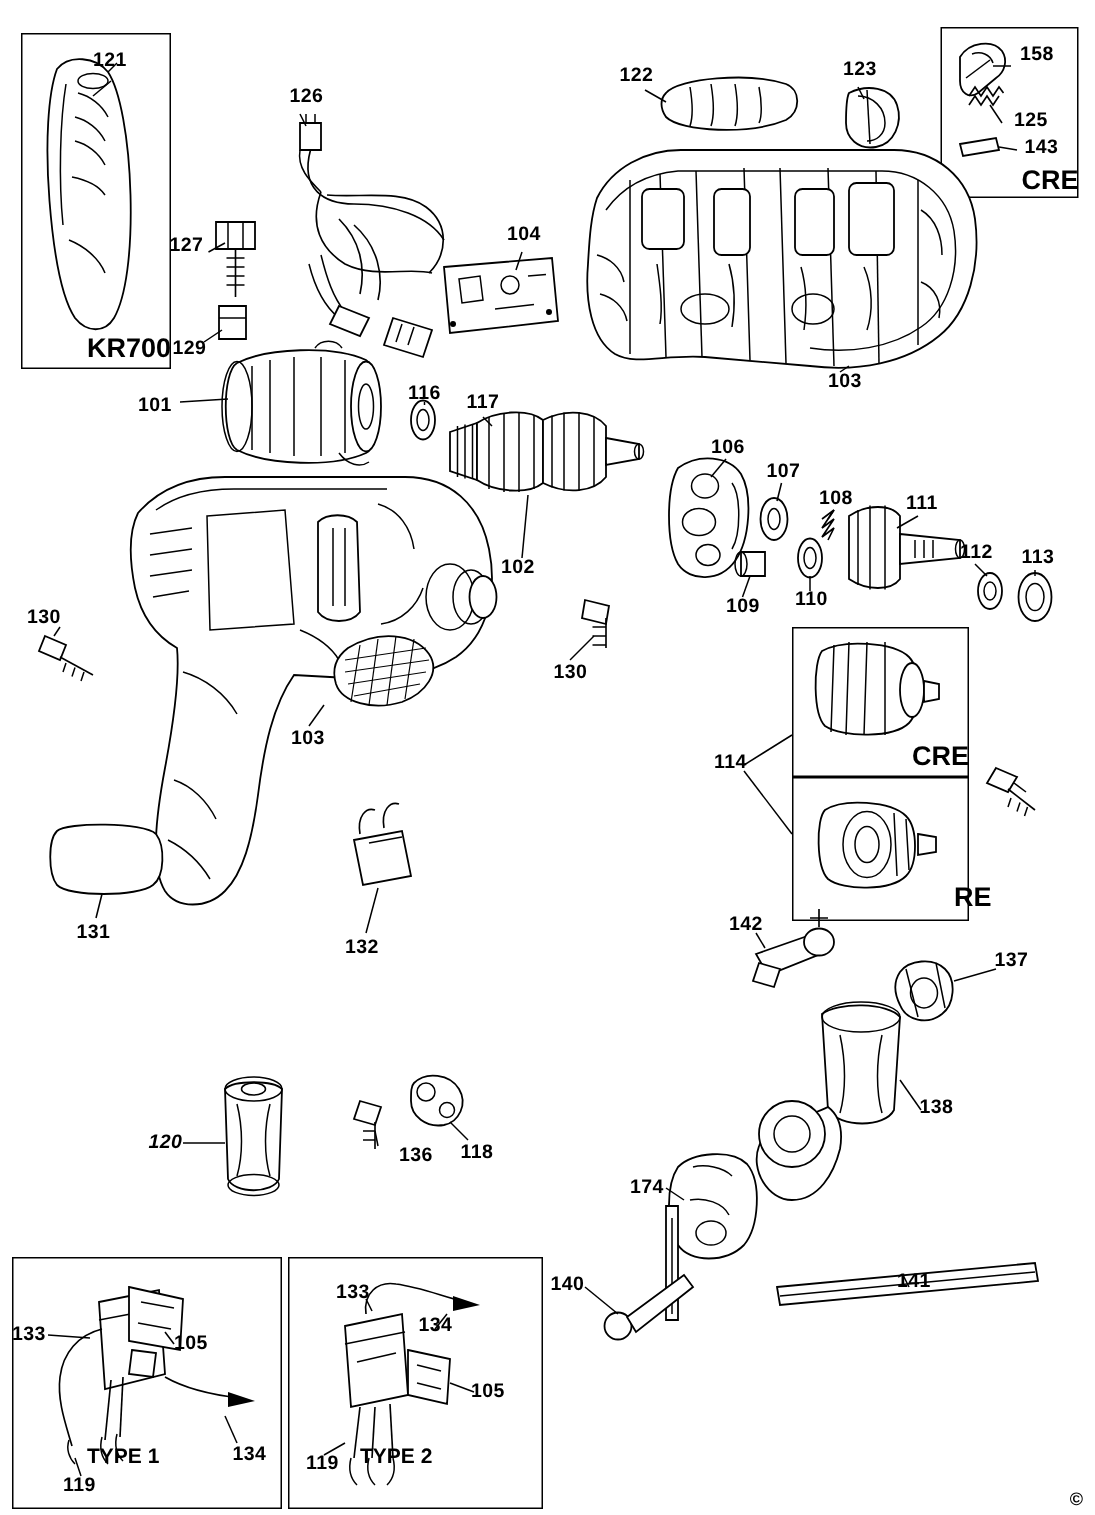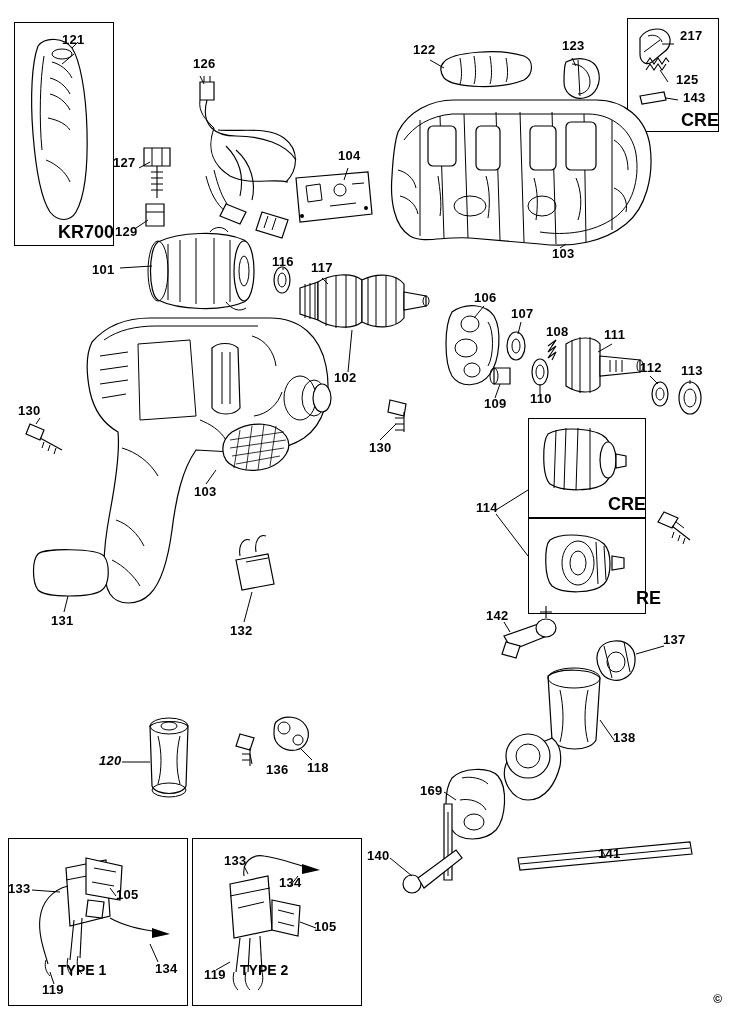--- a/index.html
+++ b/index.html
@@ -437,21 +437,21 @@
       <path d="M290 886 L298 876"></path>
       <path d="M316 928 L300 922"></path>
       <path d="M216 970 L230 962"></path>
     </g>
   </svg>
 
   <div class="lbl" style="left:62px;top:32px;">121</div>
   <div class="lbl" style="left:193px;top:56px;">126</div>
   <div class="lbl" style="left:413px;top:42px;">122</div>
   <div class="lbl" style="left:562px;top:38px;">123</div>
-  <div class="lbl" style="left:680px;top:28px;">217</div>
+  <div class="lbl" style="left:680px;top:28px;">158</div>
   <div class="lbl" style="left:676px;top:72px;">125</div>
   <div class="lbl" style="left:683px;top:90px;">143</div>
   <div class="lbl" style="left:113px;top:155px;">127</div>
   <div class="lbl" style="left:338px;top:148px;">104</div>
   <div class="lbl" style="left:115px;top:224px;">129</div>
   <div class="lbl" style="left:552px;top:246px;">103</div>
   <div class="lbl" style="left:92px;top:262px;">101</div>
   <div class="lbl" style="left:272px;top:254px;">116</div>
   <div class="lbl" style="left:311px;top:260px;">117</div>
   <div class="lbl" style="left:474px;top:290px;">106</div>
@@ -469,21 +469,21 @@
   <div class="lbl" style="left:476px;top:500px;">114</div>
   <div class="lbl" style="left:714px;top:527px;margin-left:28px;">135</div>
   <div class="lbl" style="left:51px;top:613px;">131</div>
   <div class="lbl" style="left:230px;top:623px;">132</div>
   <div class="lbl" style="left:486px;top:608px;">142</div>
   <div class="lbl" style="left:663px;top:632px;">137</div>
   <div class="lbl" style="left:613px;top:730px;">138</div>
   <div class="lbl" style="left:99px;top:753px;font-style:italic;">120</div>
   <div class="lbl" style="left:242px;top:762px;margin-left:24px;">136</div>
   <div class="lbl" style="left:307px;top:760px;">118</div>
-  <div class="lbl" style="left:420px;top:783px;">169</div>
+  <div class="lbl" style="left:420px;top:783px;">174</div>
   <div class="lbl" style="left:367px;top:848px;">140</div>
   <div class="lbl" style="left:598px;top:846px;">141</div>
   <div class="lbl" style="left:8px;top:881px;">133</div>
   <div class="lbl" style="left:116px;top:887px;">105</div>
   <div class="lbl" style="left:155px;top:961px;">134</div>
   <div class="lbl" style="left:42px;top:982px;">119</div>
   <div class="lbl" style="left:224px;top:853px;">133</div>
   <div class="lbl" style="left:279px;top:875px;">134</div>
   <div class="lbl" style="left:314px;top:919px;">105</div>
   <div class="lbl" style="left:204px;top:967px;">119</div>

